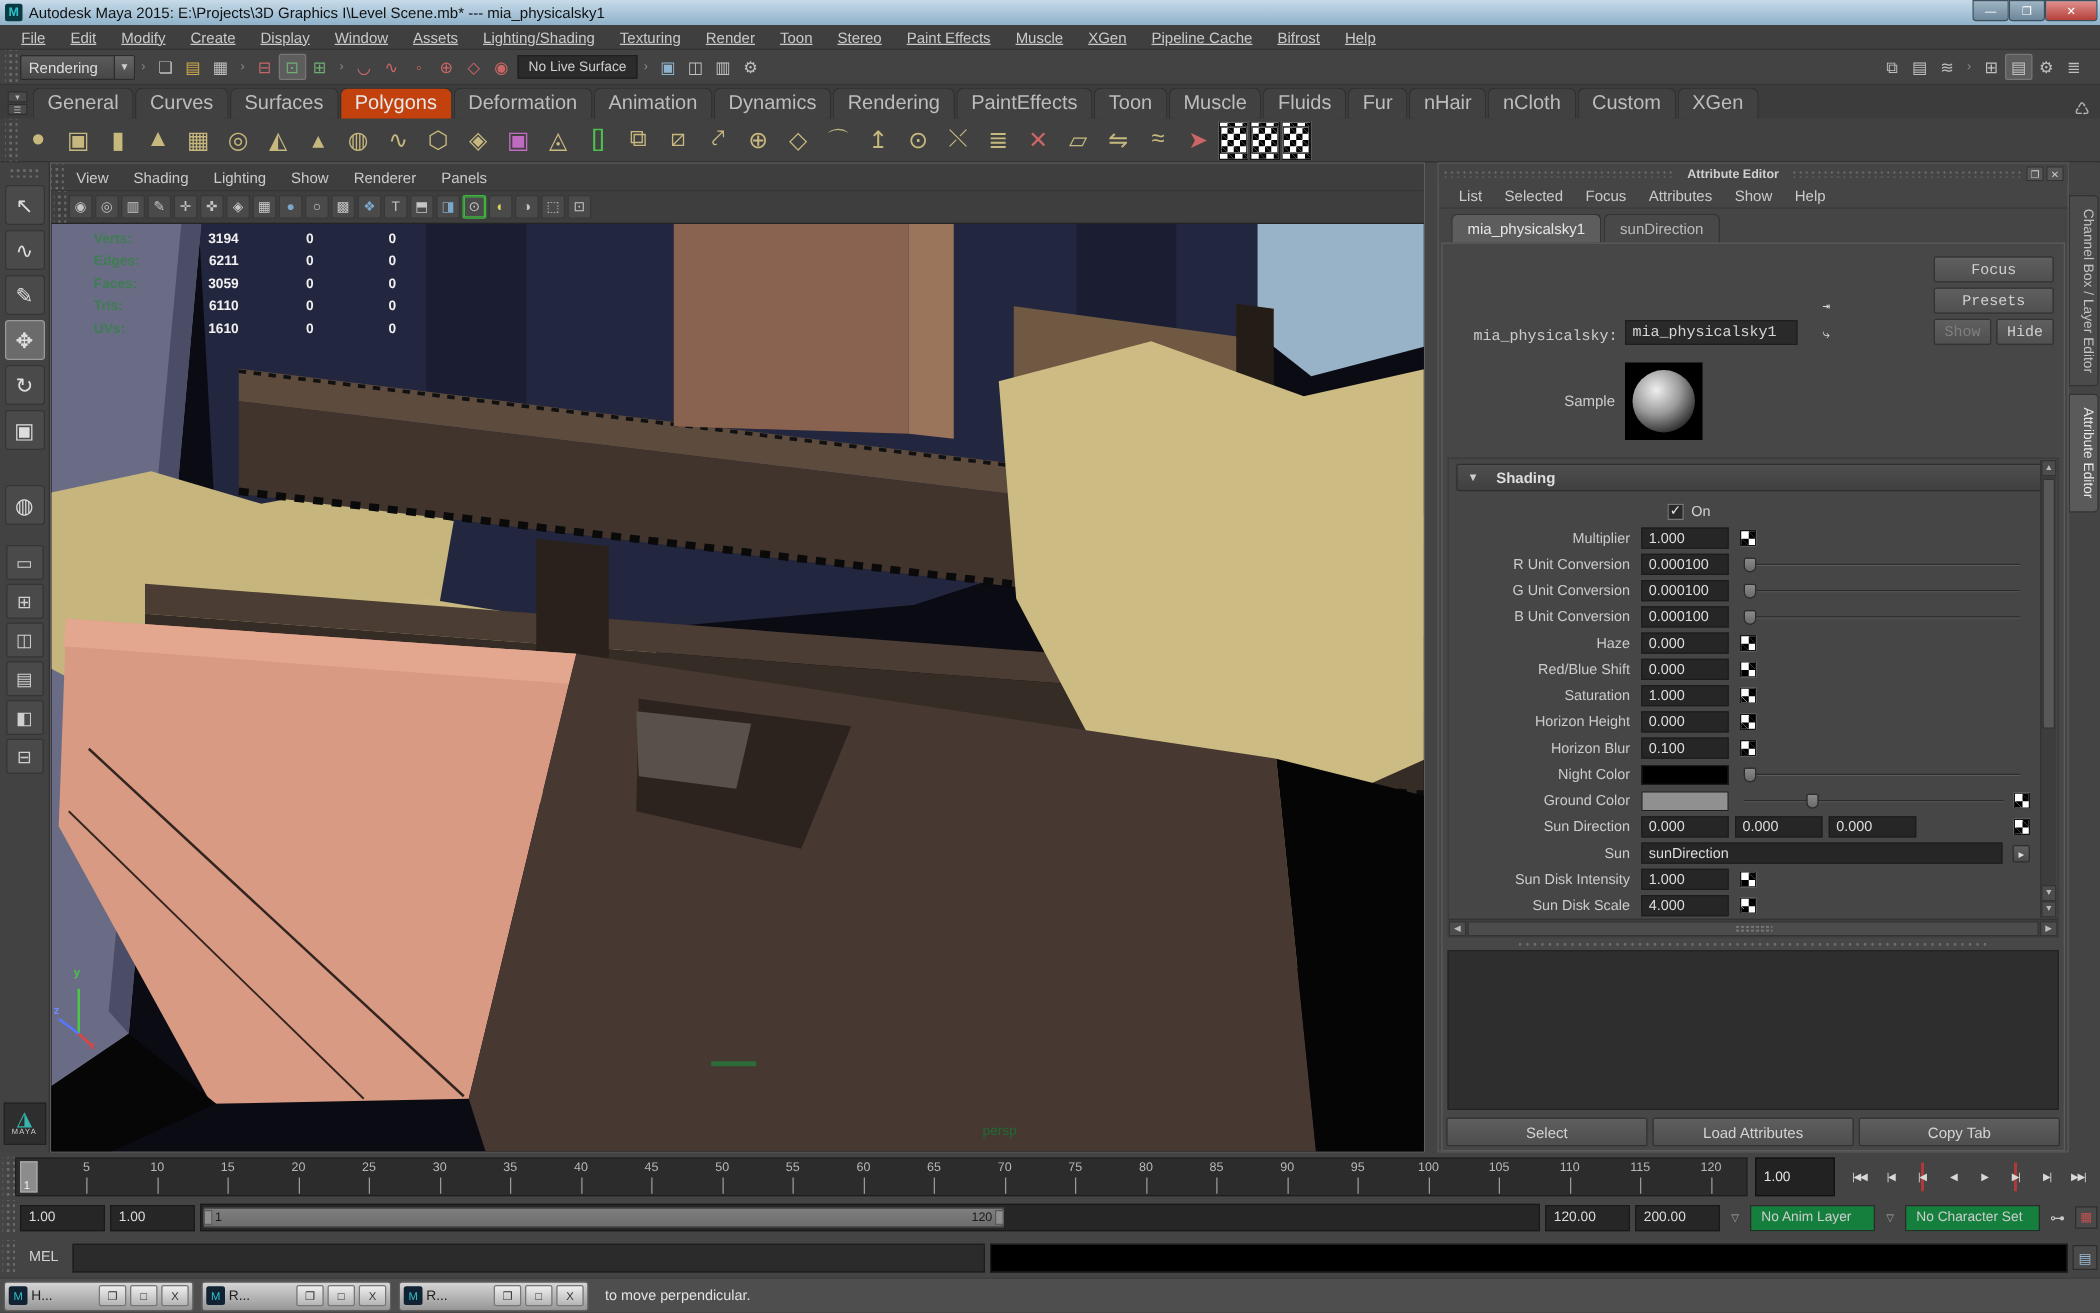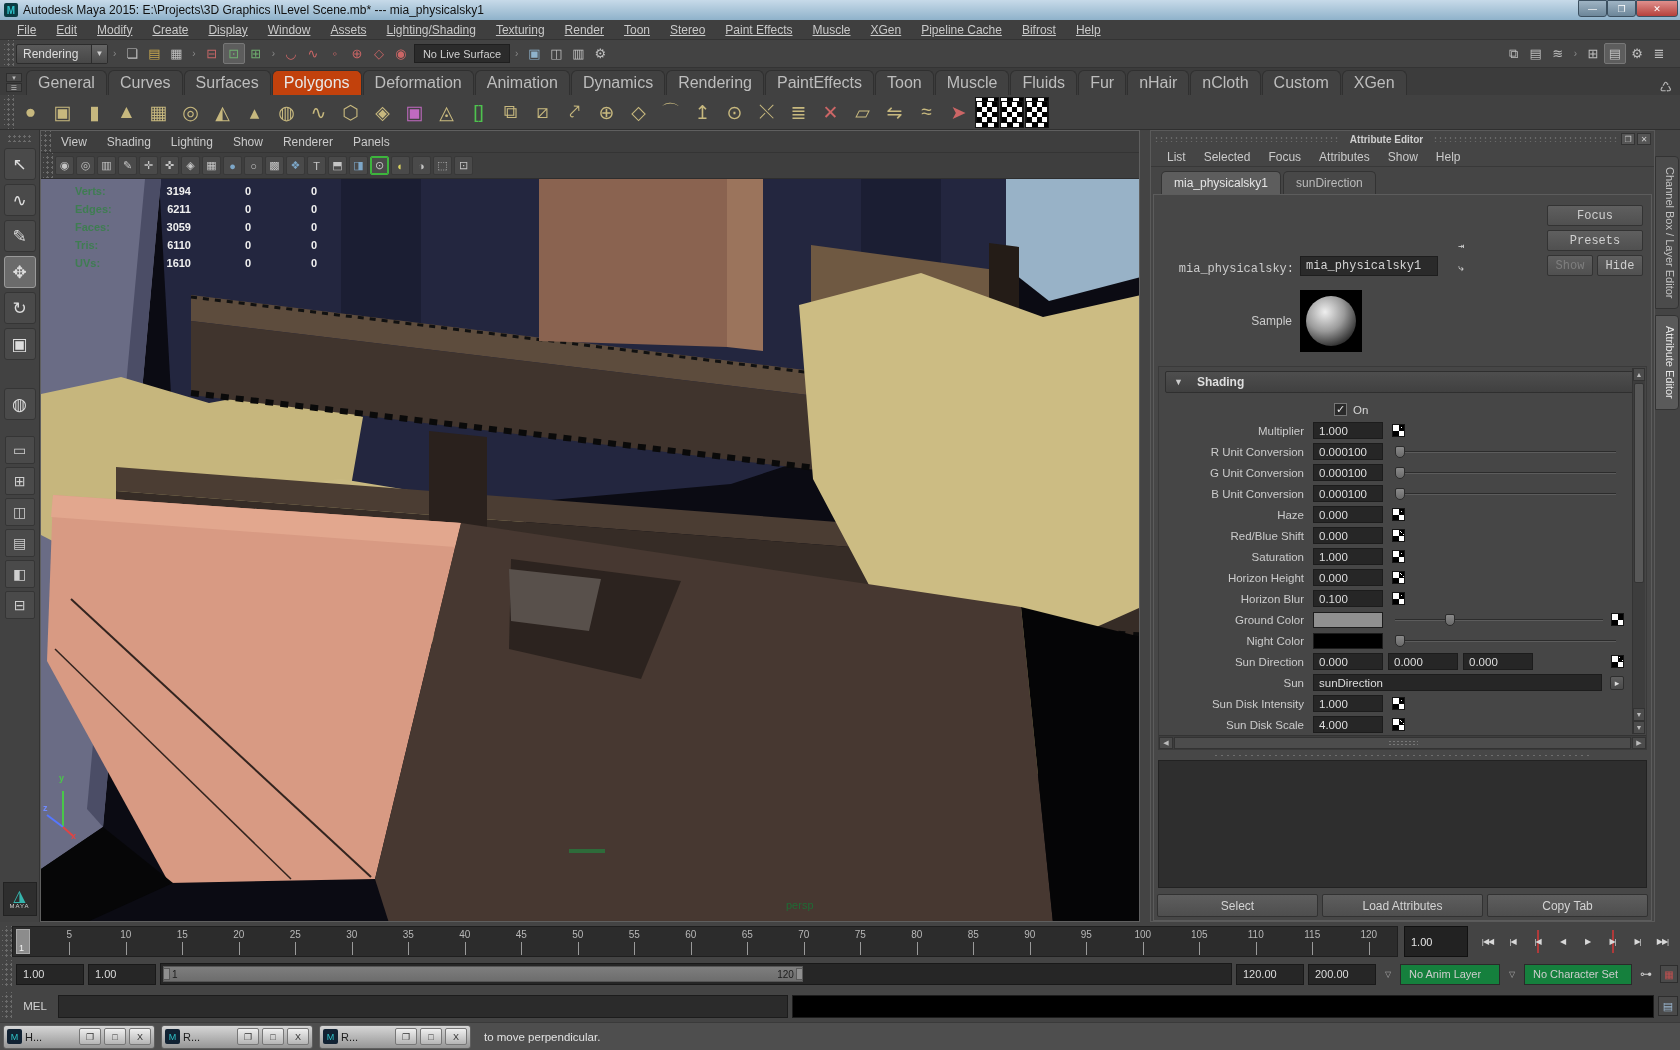--- a/index.html
+++ b/index.html
@@ -618,35 +618,35 @@
             <div class="alabel">Horizon Height</div>
             <div class="afield">0.000</div>
             <div class="checker amap"></div>
           </div>
           <div class="arow">
             <div class="alabel">Horizon Blur</div>
             <div class="afield">0.100</div>
             <div class="checker amap"></div>
           </div>
           <div class="arow">
+            <div class="alabel">Night Color</div>
+            <div class="swatch" style="background: rgb(0, 0, 0);"></div>
+            <div class="aslider">
+                <div class="groove"></div>
+                <div class="thumb" style="left:0"></div>
+              </div>
+          </div>
+          <div class="arow">
             <div class="alabel">Ground Color</div>
             <div class="swatch" style="background: rgb(144, 144, 144);"></div>
             <div class="aslider">
                 <div class="groove"></div>
                 <div class="thumb" style="left:24%"></div>
               </div>
             <div class="checker aright"></div>
-          </div>
-          <div class="arow">
-            <div class="alabel">Night Color</div>
-            <div class="swatch" style="background: rgb(0, 0, 0);"></div>
-            <div class="aslider">
-                <div class="groove"></div>
-                <div class="thumb" style="left:0"></div>
-              </div>
           </div>
           <div class="arow">
             <div class="alabel">Sun Direction</div>
             <div class="afield vec">0.000</div>
             <div class="afield vec">0.000</div>
             <div class="afield vec">0.000</div>
             <div class="checker aright"></div>
           </div>
           <div class="arow">
             <div class="alabel">Sun</div>

